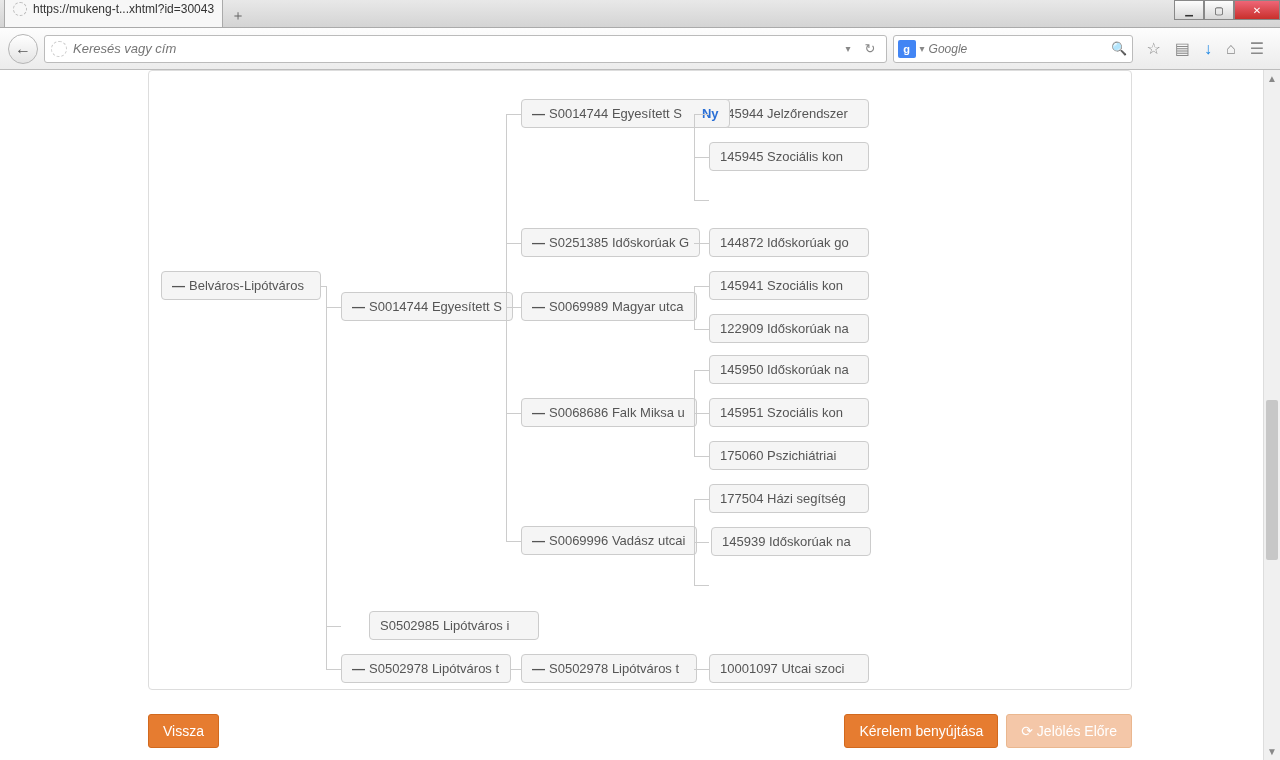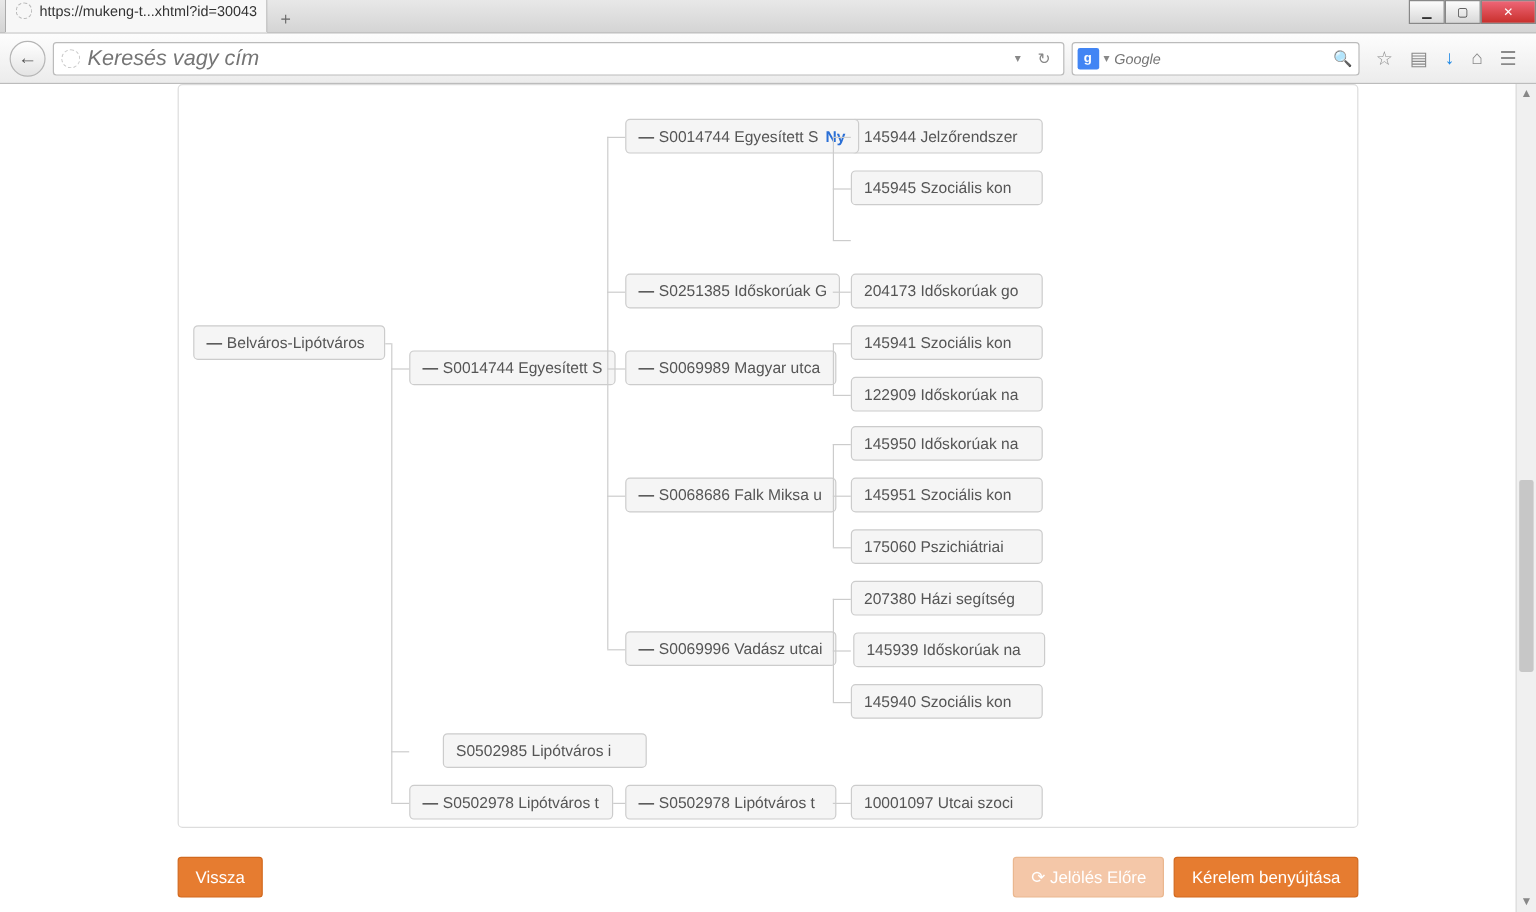--- a/index.html
+++ b/index.html
@@ -16,38 +16,38 @@
 .tabs-bar { height: 28px; background: linear-gradient(#e8e8e8, #d4d4d4); display:flex; align-items:flex-end; padding-left:4px; border-bottom:1px solid #aaa;}
 .tab { display:flex; align-items:center; background:#f7f7f7; border:1px solid #aaa; border-bottom:none; border-radius:4px 4px 0 0; padding:18px 8px; font-size:12px; color:#333; height:24px; gap:6px; max-width:220px;}
 .tab .globe { width:14px; height:14px; border:1px dashed #bbb; border-radius:50%; }
 .tab-add { width:26px; height:22px; display:flex; align-items:center; justify-content:center; color:#666; font-size:14px; margin-left:2px;}
 
 
 .nav-bar { height: 42px; background: linear-gradient(#fdfdfd,#ececec); border-bottom:1px solid #bcbcbc; display:flex; align-items:center; padding:0 8px; gap:6px;}
 .back-btn { width:30px; height:30px; border:1px solid #b5b5b5; border-radius:50%; background:linear-gradient(#fff,#e4e4e4); display:flex; align-items:center; justify-content:center; color:#555; font-size:16px;}
 .url-bar { flex:1; height:28px; border:1px solid #bbb; border-radius:3px; background:#fff; display:flex; align-items:center; padding:0 6px; gap:6px;}
 .url-bar .globe { width:16px; height:16px; border:1px dashed #ccc; border-radius:50%; }
-.url-bar input { border:none; outline:none; flex:1; font-size:18px; color:#999; font-style:italic; }
+.url-bar input { border:none; outline:none; flex:1; font-size:13px; color:#999; font-style:italic; }
 .url-bar .dd { color:#888; font-size:10px; padding:0 4px;}
 .url-bar .reload { color:#888; font-size:13px; padding:0 4px;}
 .search-bar { width:240px; height:28px; border:1px solid #bbb; border-radius:3px; background:#fff; display:flex; align-items:center; padding:0 4px; gap:4px;}
 .search-bar .g { width:18px; height:18px; background:#4285f4; color:#fff; font-size:11px; font-weight:bold; display:flex; align-items:center; justify-content:center; border-radius:2px;}
 .search-bar .dd { color:#888; font-size:10px;}
 .search-bar input { border:none; outline:none; flex:1; font-size:12px; color:#999; font-style:italic;}
 .search-bar .mag { color:#888; font-size:13px;}
 .toolbar-icons { display:flex; gap:14px; padding:0 8px; color:#8a8a8a; font-size:16px; align-items:center;}
 .toolbar-icons .dl { color:#1e88e5; }
 
 
 .page { position:absolute; top:70px; left:0; right:0; bottom:0; background:#fff; overflow:hidden;}
 .content-wrap { margin:0 auto; width:1000px; background:#fff; position:relative; height:100%;}
 .tree-panel { border:1px solid #ddd; border-radius:4px; margin:0 8px; padding:4px 0 30px 0; position:relative; height:620px;}
 .node { position:absolute; border:1px solid #ccc; border-radius:4px; background:#f5f5f5; padding:6px 10px; font-size:13px; color:#555; white-space:nowrap; display:flex; align-items:center; gap:4px;}
 .node .tog { font-weight:bold; color:#555; cursor:pointer;}
-.node .suffix { color:#2a6fd6; font-weight:bold; margin-left:2px;}
+.node .suffix { color:#2a6fd6; font-weight:bold; margin-left:16px;}
 .conn { position:absolute; border-color:#ccc; border-style:solid; border-width:0;}
 
 
 .footer { position:absolute; left:0; right:0; bottom:12px; display:flex; padding:0 8px; gap:8px;}
 .btn { padding:8px 14px; font-size:14px; border-radius:3px; border:1px solid transparent; cursor:pointer; color:#fff;}
 .btn-orange { background:#e67c30; border-color:#d2691e;}
 .btn-orange-light { background:#f4c7a8; border-color:#eab78f; color:#fff;}
 .spacer { flex:1;}
 
 
@@ -95,29 +95,28 @@
     <span>⌂</span>
     <span>☰</span>
   </div>
 </div>
 
 <div class="page">
   <div class="content-wrap">
     <div class="tree-panel" id="tree-panel">
         <div class="node" style="left: 560px; top: 28px; min-width: 160px;">145944 Jelzőrendszer</div>
         <div class="node" style="left: 560px; top: 71px; min-width: 160px;">145945 Szociális kon</div>
-        <div class="node" style="left: 560px; top: 157px; min-width: 160px;">204173 Időskorúak go</div>
+        <div class="node" style="left: 560px; top: 157px; min-width: 160px;">144872 Időskorúak go</div>
         <div class="node" style="left: 560px; top: 200px; min-width: 160px;">145941 Szociális kon</div>
         <div class="node" style="left: 560px; top: 243px; min-width: 160px;">122909 Időskorúak na</div>
         <div class="node" style="left: 560px; top: 284px; min-width: 160px;">145950 Időskorúak na</div>
         <div class="node" style="left: 560px; top: 327px; min-width: 160px;">145951 Szociális kon</div>
         <div class="node" style="left: 560px; top: 370px; min-width: 160px;">175060 Pszichiátriai</div>
-        <div class="node" style="left: 560px; top: 413px; min-width: 160px;">207380 Házi segítség</div>
+        <div class="node" style="left: 560px; top: 413px; min-width: 160px;">177504 Házi segítség</div>
         <div class="node" style="left: 538px; top: 456px; min-width: 160px; margin-left: 24px;">145939 Időskorúak na</div>
-        <div class="node" style="left: 560px; top: 499px; min-width: 160px;">145940 Szociális kon</div>
         <div class="node" style="left: 560px; top: 583px; min-width: 160px;">10001097 Utcai szoci</div>
         <div class="node" style="left: 372px; top: 28px; min-width: 176px;">
           <span class="tog">—</span>
           <span>S0014744 Egyesített S</span>
           <span class="suffix">Ny</span>
         </div>
         <div class="conn" style="left: 548px; top: 43px; border-top-width: 1px;"></div>
         <div class="conn" style="left: 545px; top: 43px; height: 86px; border-left-width: 1px;"></div>
         <div class="conn" style="left: 545px; top: 43px; width: 15px; border-top-width: 1px;"></div>
         <div class="conn" style="left: 545px; top: 86px; width: 15px; border-top-width: 1px;"></div>
@@ -187,25 +186,25 @@
         </div>
         <div class="conn" style="left: 172px; top: 215px; width: 5px; border-top-width: 1px;"></div>
         <div class="conn" style="left: 177px; top: 215px; height: 383px; border-left-width: 1px;"></div>
         <div class="conn" style="left: 177px; top: 236px; width: 15px; border-top-width: 1px;"></div>
         <div class="conn" style="left: 177px; top: 555px; width: 15px; border-top-width: 1px;"></div>
         <div class="conn" style="left: 177px; top: 598px; width: 15px; border-top-width: 1px;"></div>
       </div>
     <div class="footer">
       <button class="btn btn-orange">Vissza</button>
       <div class="spacer"></div>
+      <button class="btn btn-orange">Kérelem benyújtása</button>
       <button class="btn btn-orange-light">
         <span>⟳</span>
         <span>Jelölés Előre</span>
       </button>
-      <button class="btn btn-orange">Kérelem benyújtása</button>
     </div>
   </div>
 </div>
 
 <div class="vscroll">
   <div class="arrow up">▲</div>
   <div class="thumb"></div>
   <div class="arrow down">▼</div>
 </div>
 

